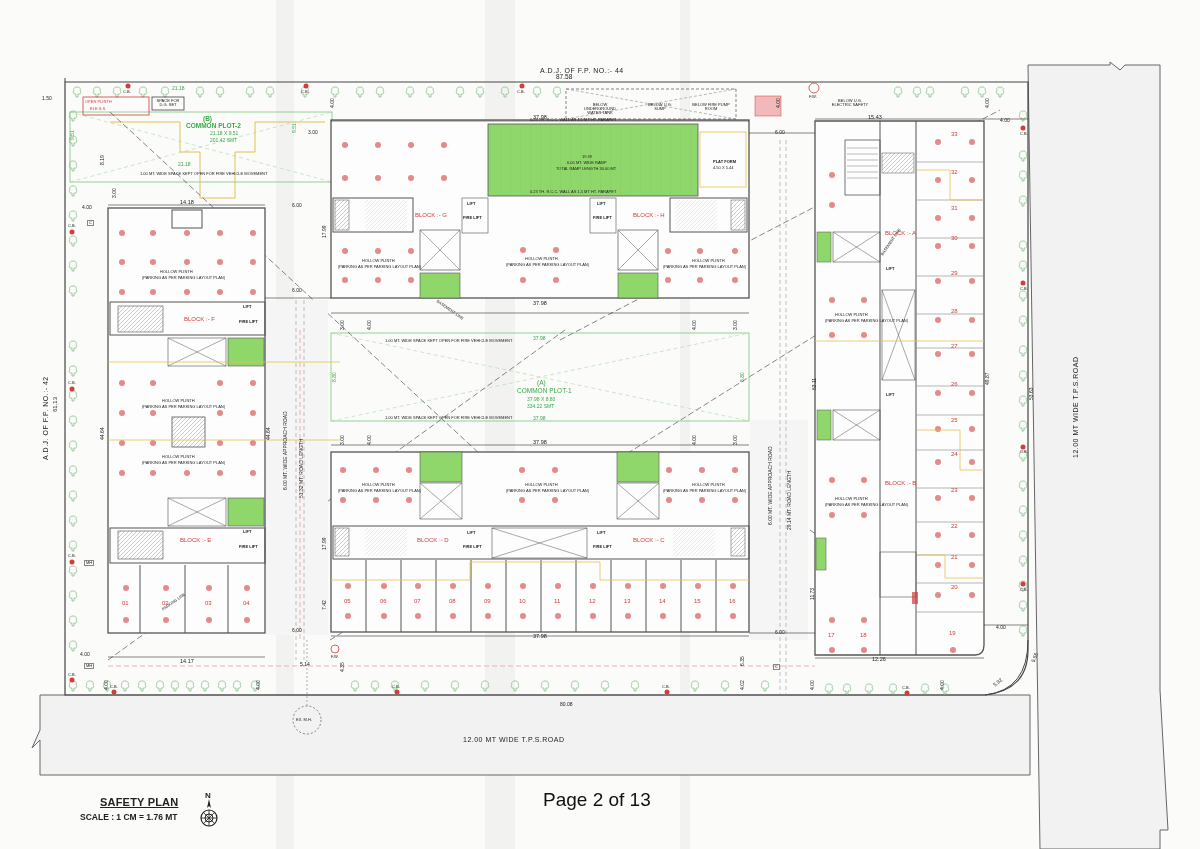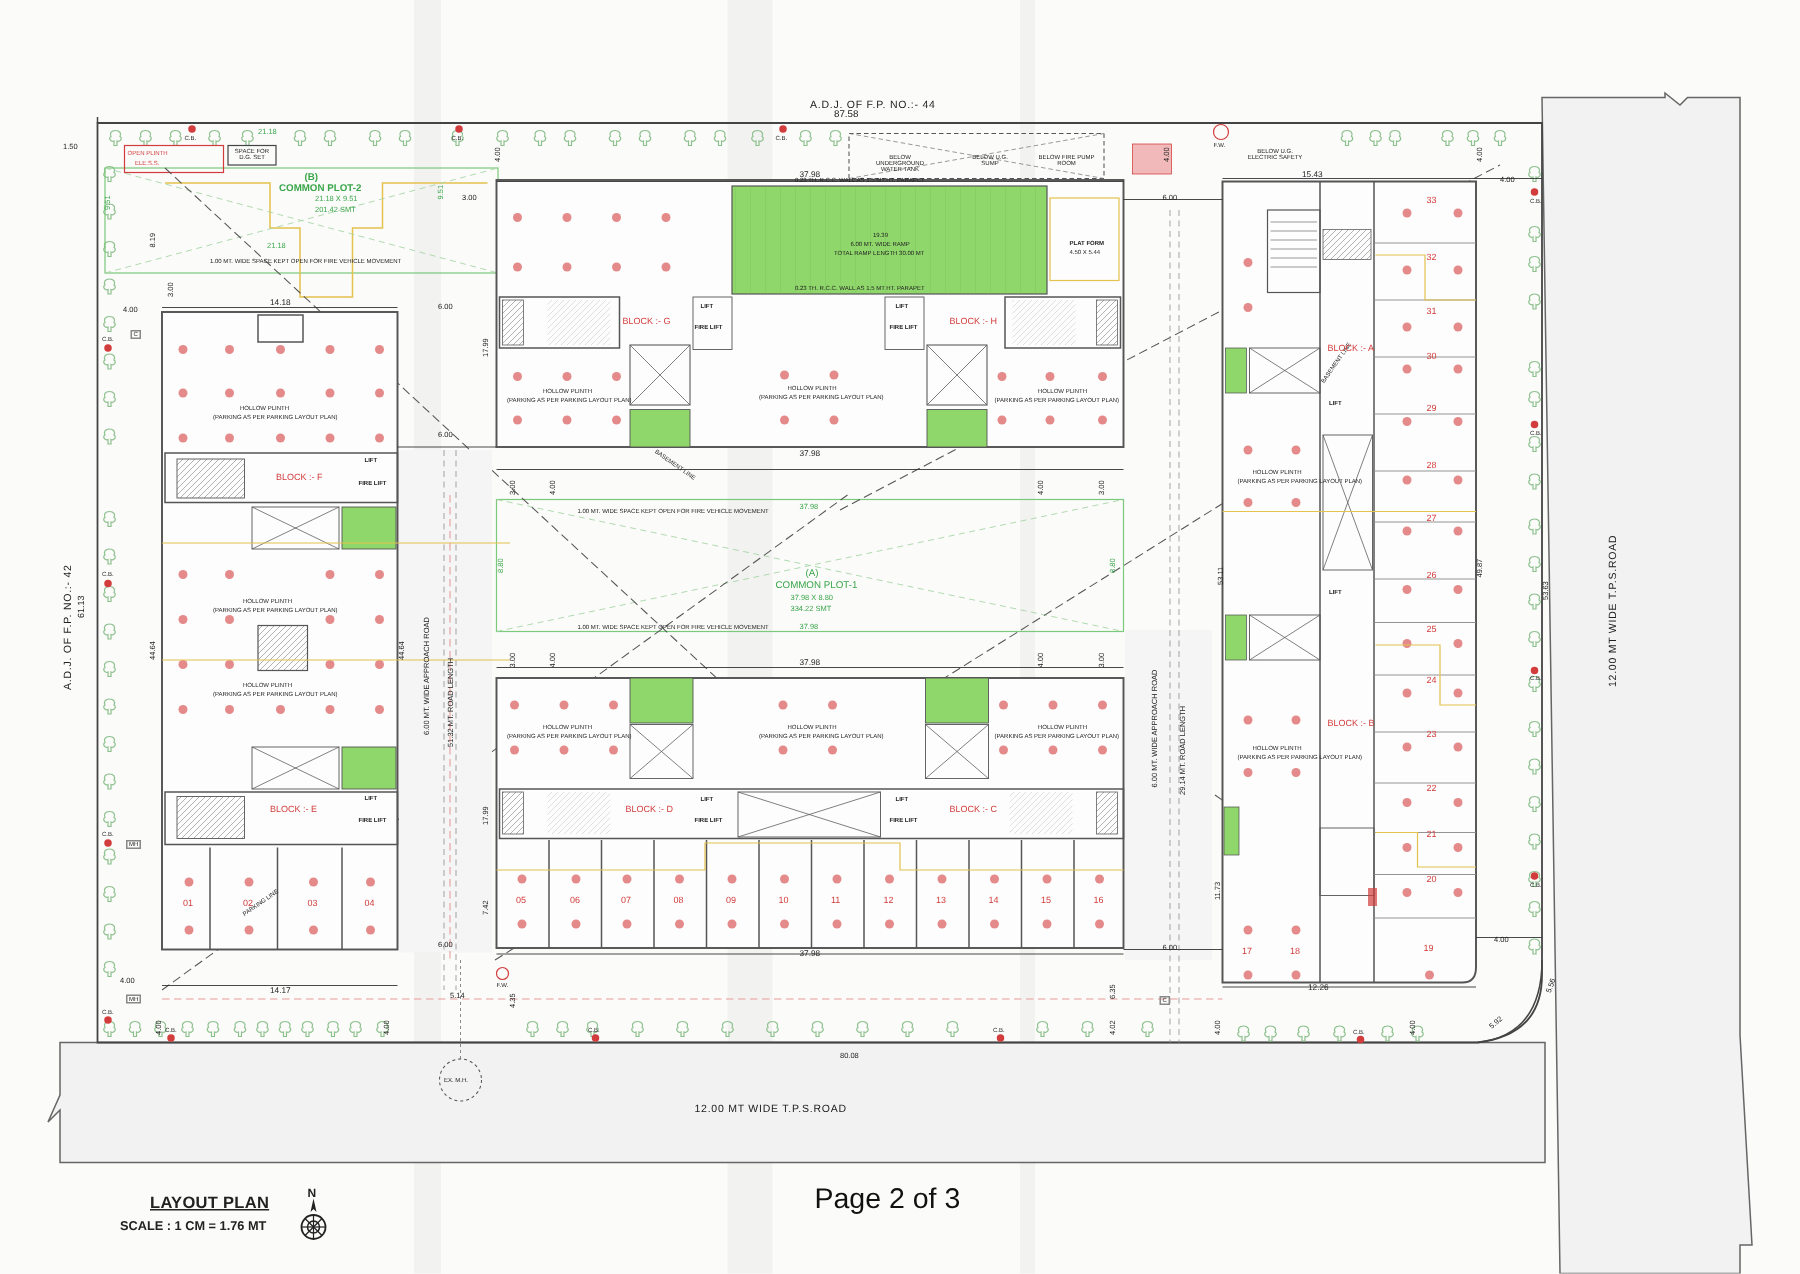--- a/index.html
+++ b/index.html
@@ -750,28 +750,28 @@
   <div class="t xs" style="left:292px;top:288px;font-size:5px;">6.00</div>
   <div class="t xs" style="left:292px;top:628px;font-size:5px;">6.00</div>
   <div class="t xs" style="left:775px;top:130px;font-size:5px;">6.00</div>
   <div class="t xs" style="left:775px;top:630px;font-size:5px;">6.00</div>
   <div class="t xs v" style="left:100px;top:165px;font-size:5px;">8.19</div>
   <div class="t xs v" style="left:740px;top:690px;font-size:5px;">4.02</div>
   <div class="t xs v" style="left:340px;top:672px;font-size:5px;">4.35</div>
   <div class="t xs" style="left:300px;top:662px;font-size:5px;">5.14</div>
   <div class="t xs v" style="left:740px;top:666px;font-size:5px;">6.35</div>
 
-  <div class="footer-title">LAYOUT PLAN</div>
+  <div class="footer-title">SAFETY PLAN</div>
   <div class="footer-scale">SCALE : 1 CM = 1.76 MT</div>
   <svg class="compass" viewBox="0 0 22 38">
     <text x="7" y="8" font-size="8" font-weight="bold" fill="#222">N</text>
     <path d="M11 9 L13 18 L11 16 L9 18 Z" fill="#222"></path>
     <circle cx="11" cy="28" r="8" fill="none" stroke="#222" stroke-width="1.2"></circle>
     <circle cx="11" cy="28" r="4" fill="none" stroke="#222" stroke-width="1"></circle>
     <g stroke="#222" stroke-width="0.8">
       <line x1="11" y1="20" x2="11" y2="36"></line>
         <line x1="3" y1="28" x2="19" y2="28"></line>
       <line x1="5.5" y1="22.5" x2="16.5" y2="33.5"></line>
         <line x1="16.5" y1="22.5" x2="5.5" y2="33.5"></line>
     </g>
   </svg>
-  <div class="page-num">Page 2 of 3</div>
+  <div class="page-num">Page 2 of 13</div>
 </div>
 
 </body></html>

